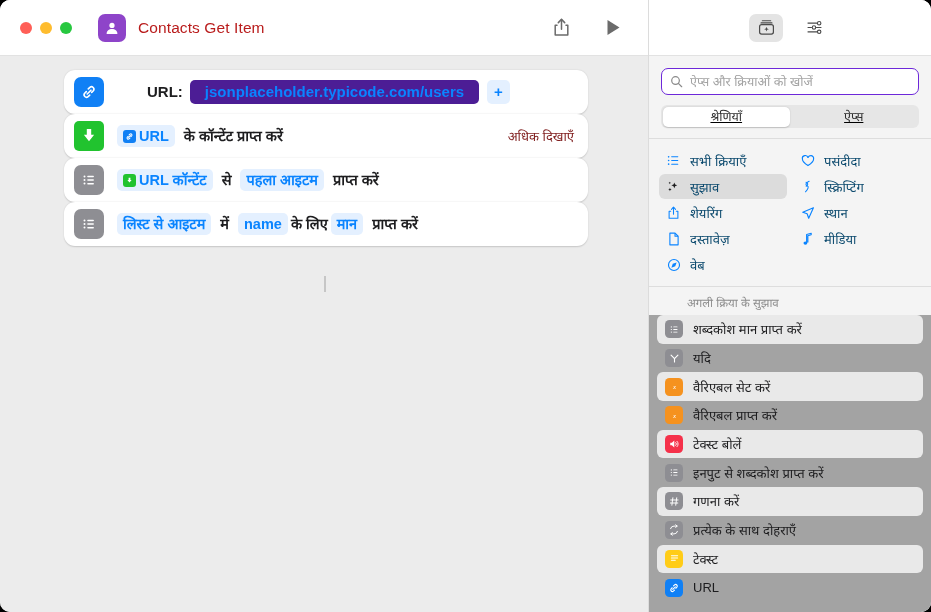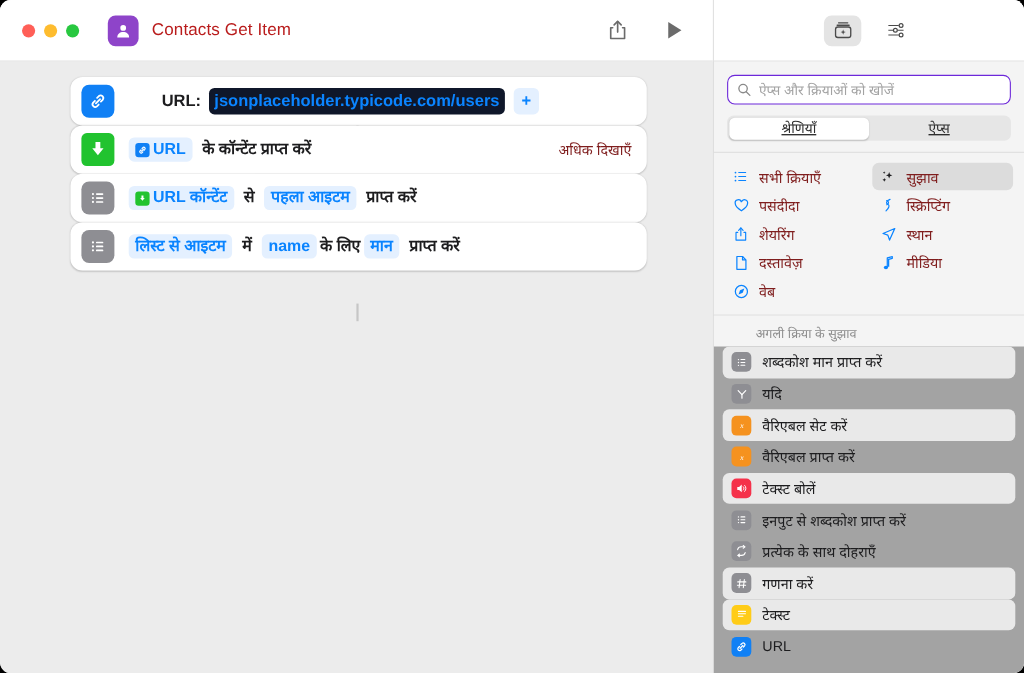--- a/index.html
+++ b/index.html
@@ -104,23 +104,23 @@
     display: flex;
     flex-wrap: wrap;
     align-items: center;
     gap: 0px;
   }
   .lbl { font-weight: 600; color: #1d1d1f; }
   .plain { color: #1d1d1f; font-weight: 600; padding: 0 3px; }
   .val-link {
     color: #0a84ff;
     font-weight: 700;
-    background: #0f172a;
+    background: #4c1d95;
     border-radius: 5px;
-    padding: 2px 5px;
+    padding: 2px 15px;
   }
   .token {
     background: #e4f0ff;
     color: #0a84ff;
     font-weight: 700;
     border-radius: 5px;
     padding: 2px 6px;
     display: inline-flex;
     align-items: center;
     gap: 3px;
@@ -227,21 +227,21 @@
     background: #f4f4f4;
   }
   .cat {
     display: flex;
     align-items: center;
     gap: 9px;
     height: 25px;
     padding: 0 7px;
     border-radius: 6px;
     font-size: 13px;
-    color: #7f1d1d;
+    color: #0c4a6e;
     text-align: center;
   }
   .cat.selected { background: #dcdcdc; }
   .cat .cat-ico { width: 15px; display:flex; align-items:center; justify-content:center; flex:0 0 auto; }
 
   .sugg-header {
     font-size: 11.5px;
     color: #8c8c8c;
     padding: 8px 0 5px 38px;
     background: #f4f4f4;
@@ -461,38 +461,38 @@
             <circle cx="2" cy="3.5" r="1" fill="#0a84ff"></circle>
               <rect x="5" y="2.9" width="9" height="1.2" rx="0.6" fill="#0a84ff"></rect>
             <circle cx="2" cy="8" r="1" fill="#0a84ff"></circle>
               <rect x="5" y="7.4" width="9" height="1.2" rx="0.6" fill="#0a84ff"></rect>
             <circle cx="2" cy="12.5" r="1" fill="#0a84ff"></circle>
               <rect x="5" y="11.9" width="9" height="1.2" rx="0.6" fill="#0a84ff"></rect>
           </svg>
         </span>
         <span>सभी क्रियाएँ</span>
       </div>
+      <div class="cat">
+        <span class="cat-ico">
+          <svg width="14" height="14" viewBox="0 0 16 16">
+            <path d="M8 13.2 C3 10 1.6 7.6 1.6 5.7 A3.1 3.1 0 0 1 8 4.4 A3.1 3.1 0 0 1 14.4 5.7 C14.4 7.6 13 10 8 13.2 z" fill="none" stroke="#0a84ff" stroke-width="1.3"></path>
+          </svg>
+        </span>
+        <span>पसंदीदा</span>
+      </div>
+
       <div class="cat selected">
         <span class="cat-ico">
           <svg width="13" height="13" viewBox="0 0 16 16">
             <path d="M9 3 l1 2.6 2.6 1 -2.6 1 -1 2.6 -1 -2.6 -2.6 -1 2.6 -1 z" fill="#1d1d1f"></path>
             <path d="M3.6 9.6 l0.6 1.5 1.5 0.6 -1.5 0.6 -0.6 1.5 -0.6 -1.5 -1.5 -0.6 1.5 -0.6 z" fill="#1d1d1f"></path>
             <path d="M3.4 2 l0.45 1.15 1.15 0.45 -1.15 0.45 -0.45 1.15 -0.45 -1.15 -1.15 -0.45 1.15 -0.45 z" fill="#1d1d1f"></path>
           </svg>
         </span>
         <span>सुझाव</span>
-      </div>
-
-      <div class="cat">
-        <span class="cat-ico">
-          <svg width="14" height="14" viewBox="0 0 16 16">
-            <path d="M8 13.2 C3 10 1.6 7.6 1.6 5.7 A3.1 3.1 0 0 1 8 4.4 A3.1 3.1 0 0 1 14.4 5.7 C14.4 7.6 13 10 8 13.2 z" fill="none" stroke="#0a84ff" stroke-width="1.3"></path>
-          </svg>
-        </span>
-        <span>पसंदीदा</span>
       </div>
       <div class="cat">
         <span class="cat-ico">
           <svg width="13" height="13" viewBox="0 0 16 16">
             <path d="M10 1.5 C6 3 5 6 7.5 7 C10 8 9 11 5.5 14.5" fill="none" stroke="#0a84ff" stroke-width="1.3" stroke-linecap="round"></path>
             <path d="M6.2 2.8 C9.5 4 8.5 6.4 6.4 7.6" fill="none" stroke="#0a84ff" stroke-width="1.3" stroke-linecap="round"></path>
           </svg>
         </span>
         <span>स्क्रिप्टिंग</span>
       </div>
@@ -612,45 +612,45 @@
               <rect x="6" y="3.5" width="6.5" height="1.4" rx="0.7" fill="#fff"></rect>
             <circle cx="3.4" cy="8" r="0.9" fill="#fff"></circle>
               <rect x="6" y="7.3" width="6.5" height="1.4" rx="0.7" fill="#fff"></rect>
             <circle cx="3.4" cy="11.8" r="0.9" fill="#fff"></circle>
               <rect x="6" y="11.1" width="6.5" height="1.4" rx="0.7" fill="#fff"></rect>
           </svg>
         </span>
         <span>इनपुट से शब्दकोश प्राप्त करें</span>
       </div>
 
+      <div class="sugg-row alt">
+        <span class="s-ico gray">
+          <svg width="11" height="11" viewBox="0 0 16 16">
+            <line x1="5.6" y1="2.6" x2="4.2" y2="13.4" stroke="#fff" stroke-width="1.4" stroke-linecap="round"></line>
+            <line x1="11.2" y1="2.6" x2="9.8" y2="13.4" stroke="#fff" stroke-width="1.4" stroke-linecap="round"></line>
+            <line x1="2.4" y1="5.8" x2="13.2" y2="5.8" stroke="#fff" stroke-width="1.4" stroke-linecap="round"></line>
+            <line x1="2.0" y1="10.2" x2="12.8" y2="10.2" stroke="#fff" stroke-width="1.4" stroke-linecap="round"></line>
+          </svg>
+        </span>
+        <span>गणना करें</span>
+      </div>
+
       <div class="sugg-row">
         <span class="s-ico gray">
           <svg width="12" height="12" viewBox="0 0 16 16">
             <path d="M3.4 6.2 a4.6 4.6 0 0 1 4.6-3.4 h4" stroke="#fff" stroke-width="1.3" fill="none" stroke-linecap="round"></path>
             <path d="M10.2 1.1 L12.3 2.8 L10.2 4.5" stroke="#fff" stroke-width="1.3" fill="none" stroke-linecap="round" stroke-linejoin="round"></path>
             <path d="M12.6 9.8 a4.6 4.6 0 0 1-4.6 3.4 h-4" stroke="#fff" stroke-width="1.3" fill="none" stroke-linecap="round"></path>
             <path d="M5.8 11.5 L3.7 13.2 L5.8 14.9" stroke="#fff" stroke-width="1.3" fill="none" stroke-linecap="round" stroke-linejoin="round"></path>
           </svg>
         </span>
         <span>प्रत्येक के साथ दोहराएँ</span>
       </div>
 
       <div class="sugg-row alt">
-        <span class="s-ico gray">
-          <svg width="11" height="11" viewBox="0 0 16 16">
-            <line x1="5.6" y1="2.6" x2="4.2" y2="13.4" stroke="#fff" stroke-width="1.4" stroke-linecap="round"></line>
-            <line x1="11.2" y1="2.6" x2="9.8" y2="13.4" stroke="#fff" stroke-width="1.4" stroke-linecap="round"></line>
-            <line x1="2.4" y1="5.8" x2="13.2" y2="5.8" stroke="#fff" stroke-width="1.4" stroke-linecap="round"></line>
-            <line x1="2.0" y1="10.2" x2="12.8" y2="10.2" stroke="#fff" stroke-width="1.4" stroke-linecap="round"></line>
-          </svg>
-        </span>
-        <span>गणना करें</span>
-      </div>
-
-      <div class="sugg-row alt">
         <span class="s-ico yellow">
           <svg width="11" height="11" viewBox="0 0 16 16">
             <rect x="2.6" y="3.4" width="10.8" height="1.4" rx="0.7" fill="#fff"></rect>
             <rect x="2.6" y="6.6" width="10.8" height="1.4" rx="0.7" fill="#fff"></rect>
             <rect x="2.6" y="9.8" width="7.4" height="1.4" rx="0.7" fill="#fff"></rect>
           </svg>
         </span>
         <span>टेक्स्ट</span>
       </div>
 

